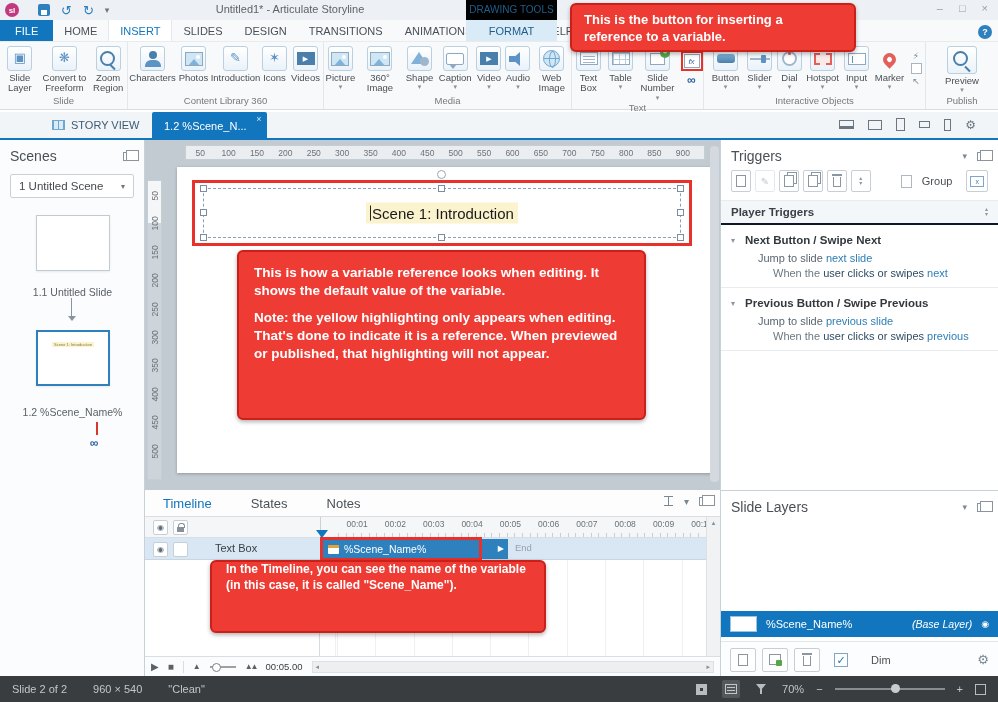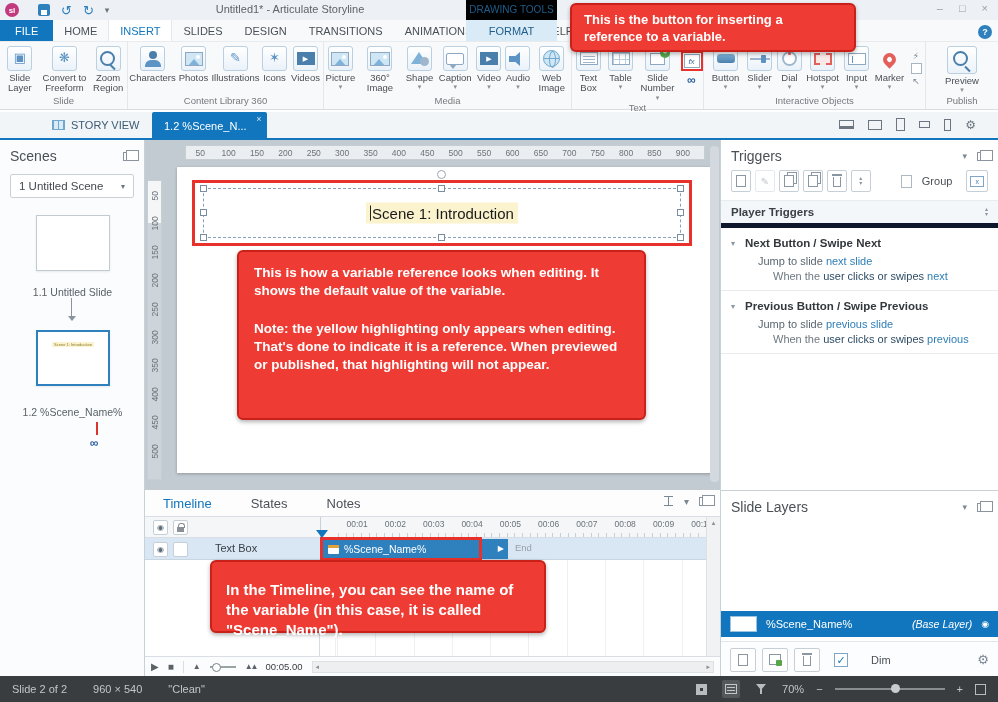--- a/index.html
+++ b/index.html
@@ -143,22 +143,22 @@
 .hd{position:absolute;width:7px;height:7px;background:#fff;border:1px solid #7A8DA0;z-index:2}
 .rot{position:absolute;left:50%;top:-13px;width:9px;height:9px;margin-left:-5px;border:1px solid #9AA7B4;border-radius:50%;background:#fff}
 .sel-text{position:absolute;left:0;right:0;top:50%;transform:translateY(-50%);text-align:center;font-size:15px;color:#1a1a1a}
 .hl{background:#FBF3CE;padding:2px 4px}
 .tcur{display:inline-block;width:1px;height:15px;background:#222;vertical-align:-2px;margin-right:1px}
 
 .callout{position:absolute;background:#EE3B33;border:2px solid #C9201A;border-radius:6px;color:#fff;
   font-weight:bold;box-shadow:0 2px 4px rgba(0,0,0,.3);z-index:60}
 .callout-ribbon{left:570px;top:3px;width:286px;height:49px;font-size:13px;padding:7px 12px;line-height:1.3}
 .callout-canvas{left:237px;top:250px;width:409px;height:170px;font-size:13.5px;padding:12px 15px;line-height:1.33;z-index:40}
-.callout-canvas p + p{margin-top:20px}
-.callout-timeline{left:210px;top:560px;width:336px;height:73px;font-size:15px;padding:18px 14px;line-height:1.33;z-index:40}
+.callout-canvas p + p{margin-top:9px}
+.callout-timeline{left:210px;top:560px;width:336px;height:73px;font-size:12px;padding:0 14px;line-height:1.33;z-index:40}
 
 
 .timeline{position:absolute;left:145px;top:490px;width:575px;height:186px;background:#fff}
 .tl-tabs{position:absolute;left:0;top:0;right:0;height:27px;border-bottom:1px solid #D8DEE3;display:flex;align-items:center;
   padding-left:18px;gap:39px;font-size:13px;color:#4A5056;background:#FDFDFE}
 .tl-tab.active{color:#1176BD}
 .tl-tabs-icons{position:absolute;right:10px;top:6px;display:flex;gap:10px;align-items:center;color:#7A8894;font-size:10px}
 .sync-ic{width:11px;height:11px;position:relative}
 .sync-ic::before{content:"";position:absolute;left:5px;top:0;width:1px;height:9px;background:#7A8894}
 .sync-ic::after{content:"";position:absolute;left:1px;top:0;width:9px;height:1px;background:#7A8894;box-shadow:0 9px 0 #7A8894}
@@ -212,21 +212,21 @@
 .doc-ic.dbl{box-shadow:3px -3px 0 -1px #fff,3px -3px 0 0 #8A97A3}
 .trash-ic{width:8px;height:10px;border:1px solid #8A97A3;border-top:none;position:relative;margin-top:2px}
 .trash-ic::before{content:"";position:absolute;left:-2px;top:-3px;width:10px;height:2px;background:#8A97A3}
 .spin-ic{display:flex;flex-direction:column;font-size:6px;line-height:5px;color:#8A97A3}
 .grp-check{width:13px;height:13px;border:1px solid #AEB8C2;background:#fff;margin-left:26px}
 .grp-lbl{font-size:11px;color:#4A5056;margin-left:6px}
 .var-btn{width:26px;height:22px;border:1px solid #C6CED6;background:#fff;border-radius:2px;margin-left:10px;
   display:flex;align-items:center;justify-content:center}
 .var-ic{width:14px;height:11px;border:1px solid #7FA6C6;font-size:7px;color:#4A7FAC;display:flex;align-items:center;justify-content:center}
 .ptrig-bar{display:flex;align-items:center;justify-content:space-between;padding:5px 10px;background:#F4F7F9;
-  border-bottom:5px solid #0f172a;font-size:11.5px;font-weight:bold;color:#3A4045}
+  border-bottom:2px solid #0f172a;font-size:11.5px;font-weight:bold;color:#3A4045}
 .collapse-ic{display:flex;flex-direction:column;font-size:6px;line-height:5px;color:#8A97A3}
 .trig-item-head{display:flex;align-items:center;gap:10px;padding:9px 0 3px 10px;font-size:11.5px;font-weight:bold;color:#33383D}
 .trig-item-head .tri{font-size:8px;color:#8A97A3;font-weight:normal}
 .trig-line1{padding:3px 0 1px 37px;font-size:11px;color:#5A6670}
 .trig-line2{padding:2px 0 8px 52px;font-size:11px;color:#6E7880}
 .trig-line2 .mid{color:#2E4B63}
 .tlink{color:#2E7EB5}
 .trig-sep{height:1px;background:#E8ECEF;margin:0 0 0 0}
 
 .slayers{position:absolute;left:0;top:350px;right:0;height:186px;border-top:1px solid #C9D1D8;background:#fff}
@@ -326,21 +326,21 @@
           <span class="lbl">Characters</span>
         </div>
         <div class="rb" style="width:34px">
           <span class="tile">
               <span class="i-photo"></span>
             </span>
           <span class="lbl">Photos</span>
         </div>
         <div class="rb" style="width:50px">
           <span class="tile">✎</span>
-          <span class="lbl">Illustrations</span>
+          <span class="lbl">Introduction</span>
         </div>
         <div class="rb" style="width:28px">
           <span class="tile">✶</span>
           <span class="lbl">Icons</span>
         </div>
         <div class="rb" style="width:34px">
           <span class="tile">
               <span class="i-film">▶</span>
             </span>
           <span class="lbl">Videos</span>

